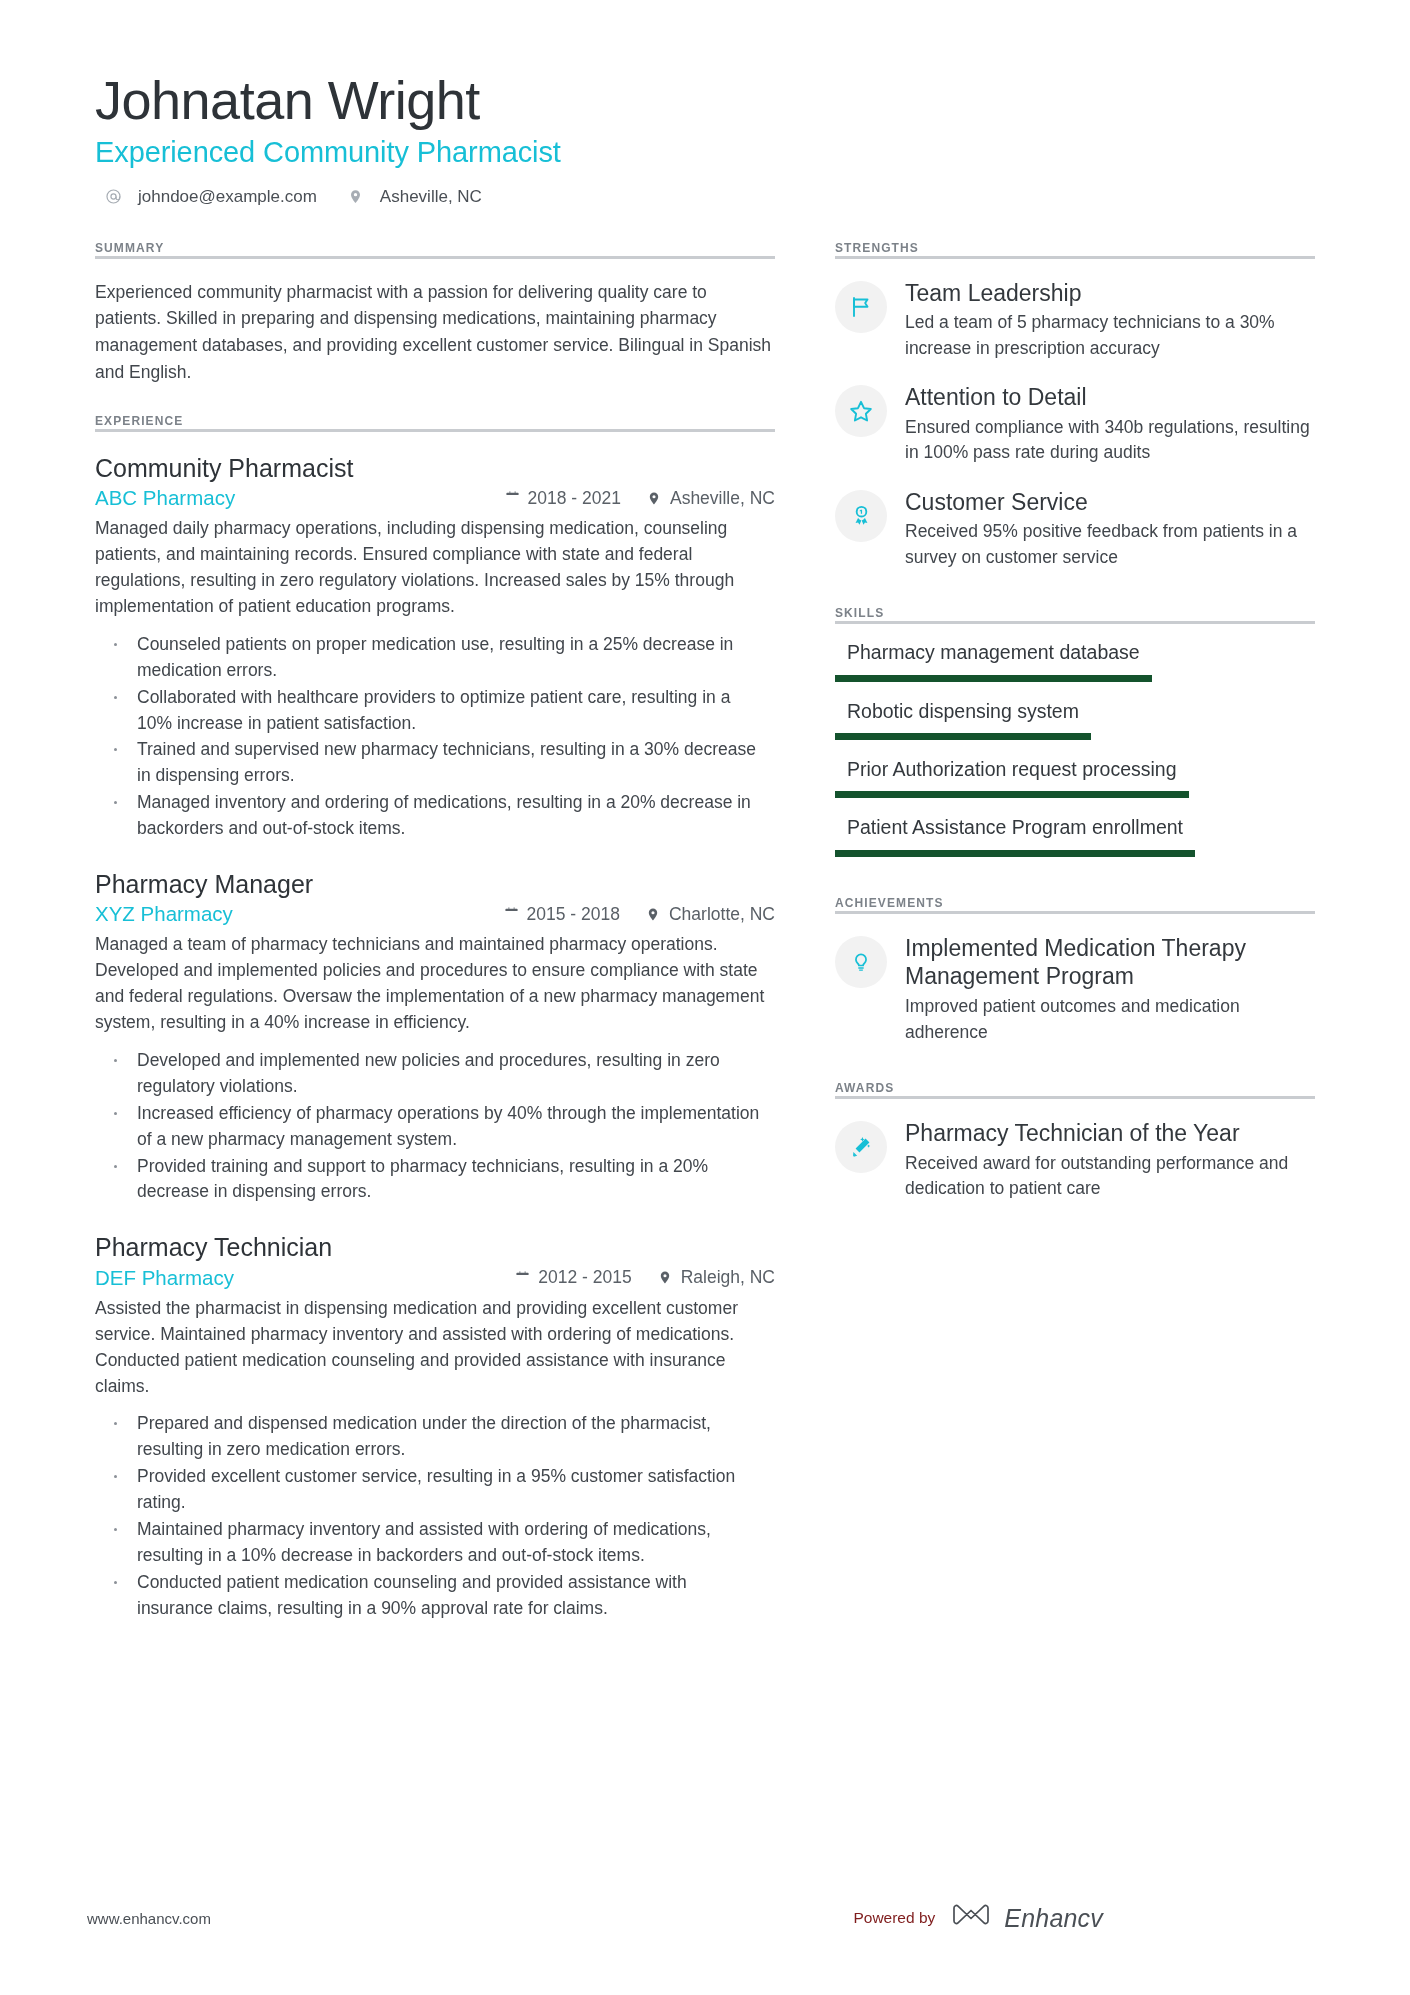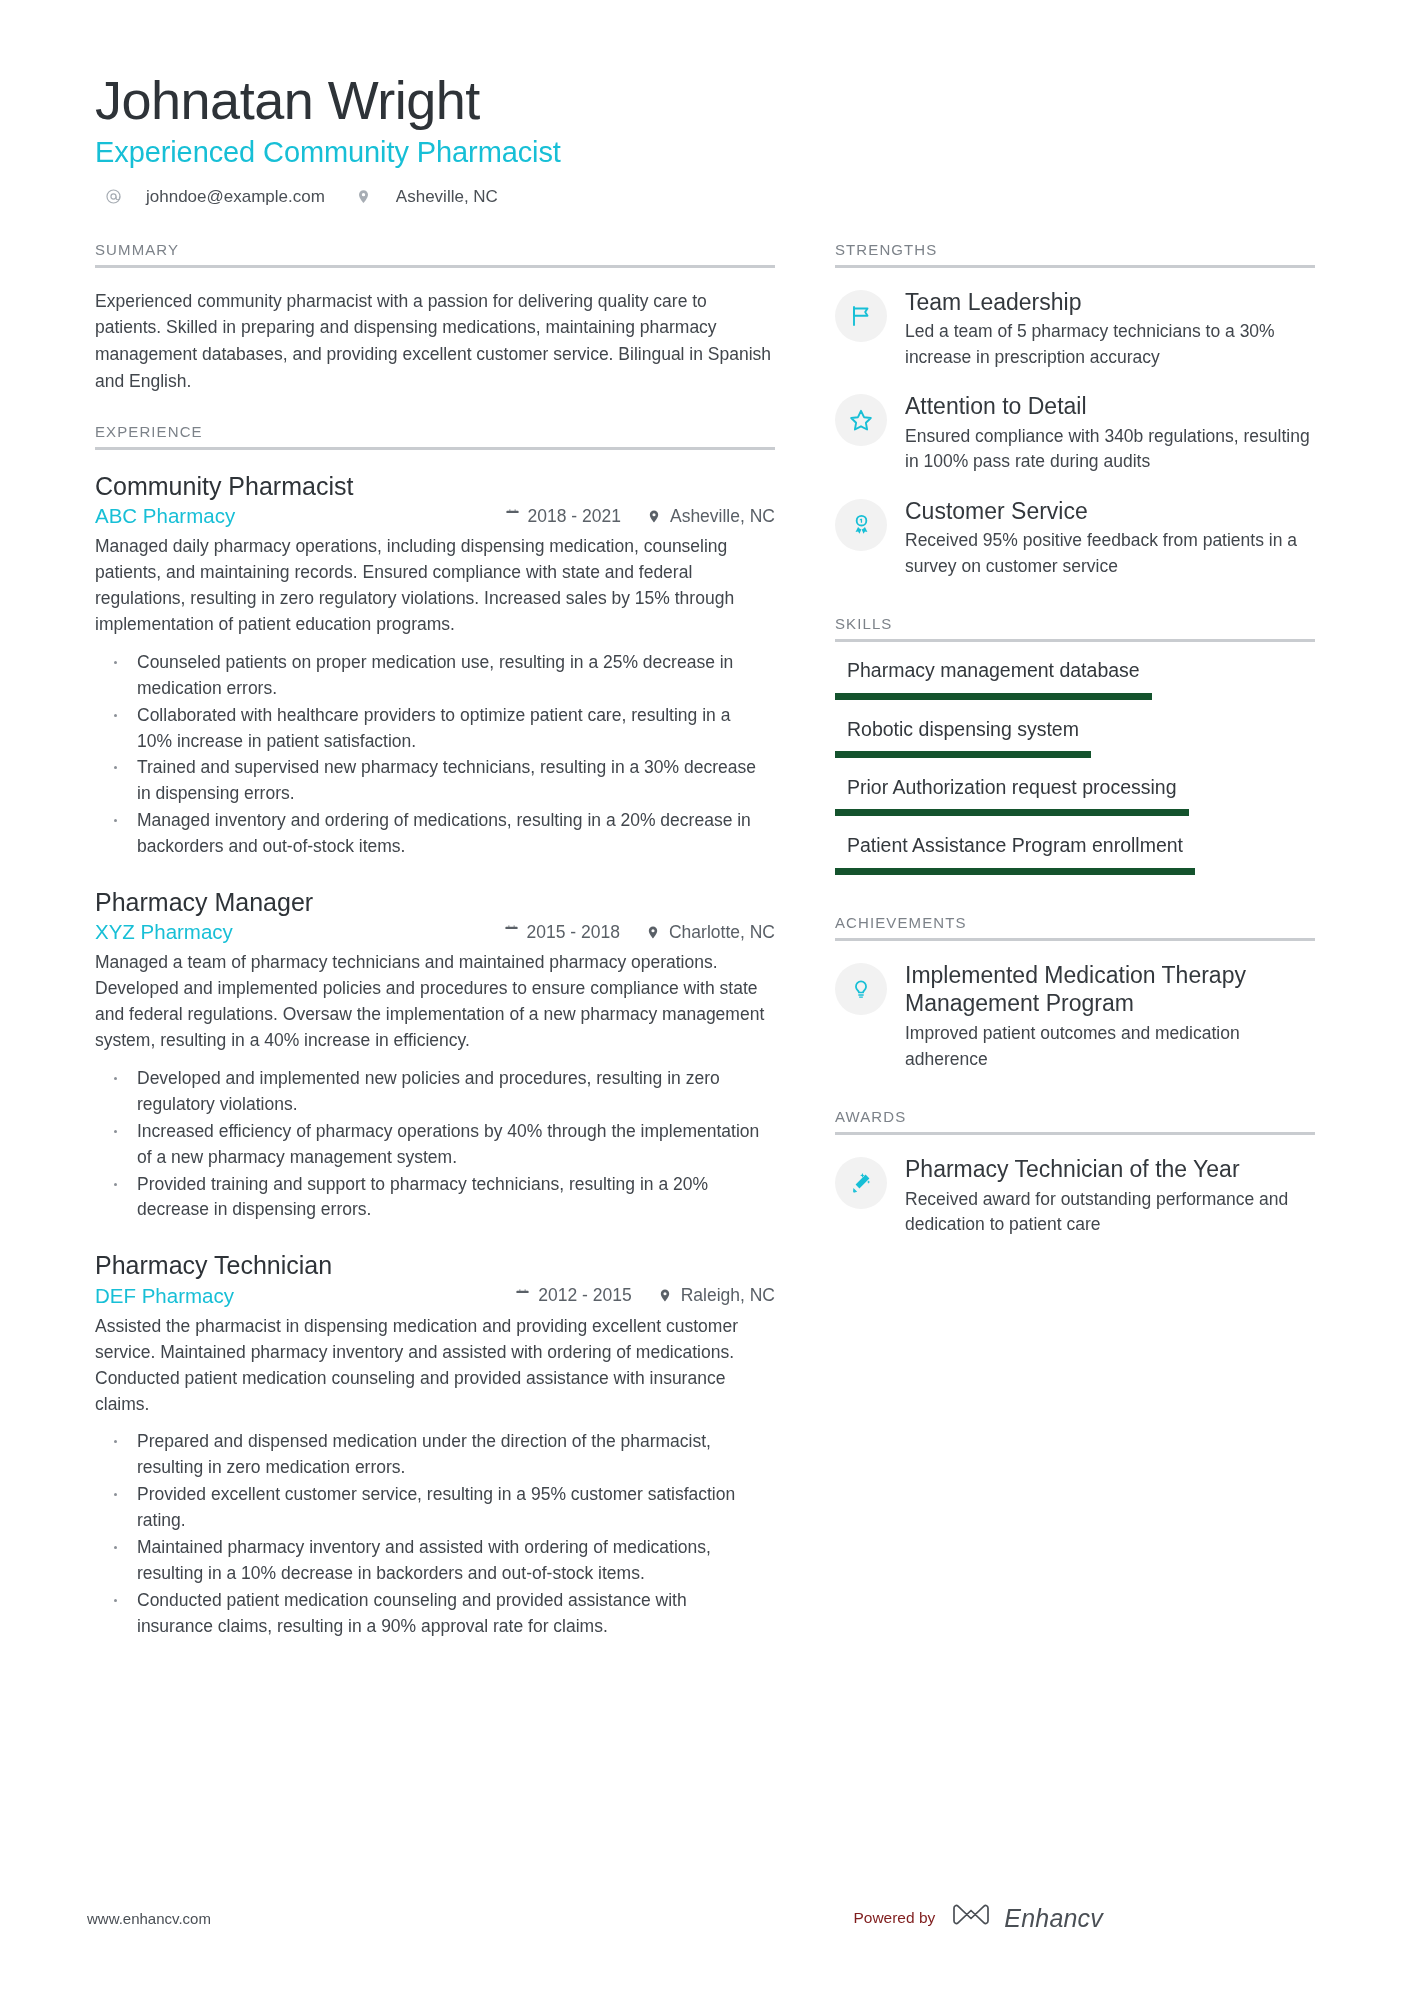--- a/index.html
+++ b/index.html
@@ -45,21 +45,21 @@
   .contact-row {
     display: flex;
     align-items: center;
     gap: 30px;
     margin-top: 16px;
     padding-left: 10px;
   }
   .contact-item {
     display: flex;
     align-items: center;
-    gap: 24px;
+    gap: 16px;
     font-size: 17px;
     color: #4a4f55;
   }
   .contact-item .ico {
     display: inline-flex;
     align-items: center;
     justify-content: center;
     width: 17px;
     height: 17px;
     color: #a7adb4;
@@ -72,26 +72,26 @@
     margin-top: 34px;
     align-items: flex-start;
   }
   .col-left { width: 680px; flex: 0 0 680px; }
   .col-gap  { width: 60px; flex: 0 0 60px; }
   .col-right{ width: 480px; flex: 0 0 480px; }
 
   
   .section { margin-bottom: 6px; }
   .sec-title {
-    font-size: 15px;
+    font-size: 12px;
     letter-spacing: 1.1px;
     color: #7c8289;
-    font-weight: 400;
+    font-weight: 700;
     text-transform: uppercase;
-    padding-bottom: 7px;
+    padding-bottom: 1px;
   }
   .sec-rule {
     height: 3px;
     background: #c9ccd0;
     width: 100%;
     margin-bottom: 20px;
   }
 
   
   .summary-text {

